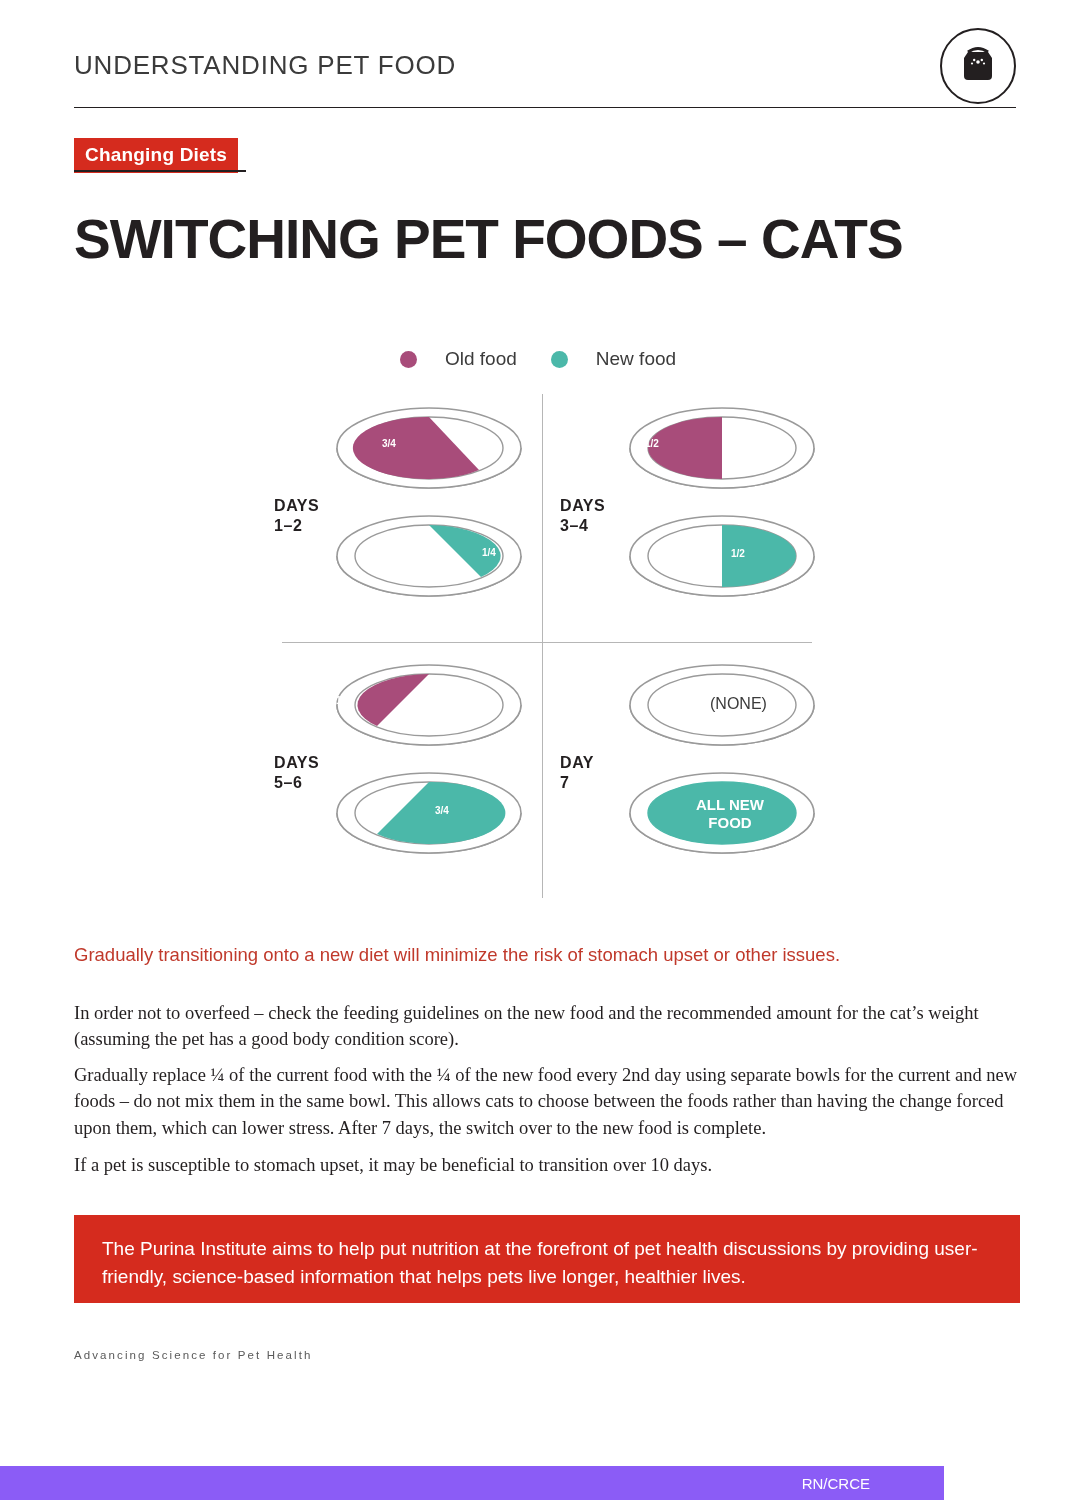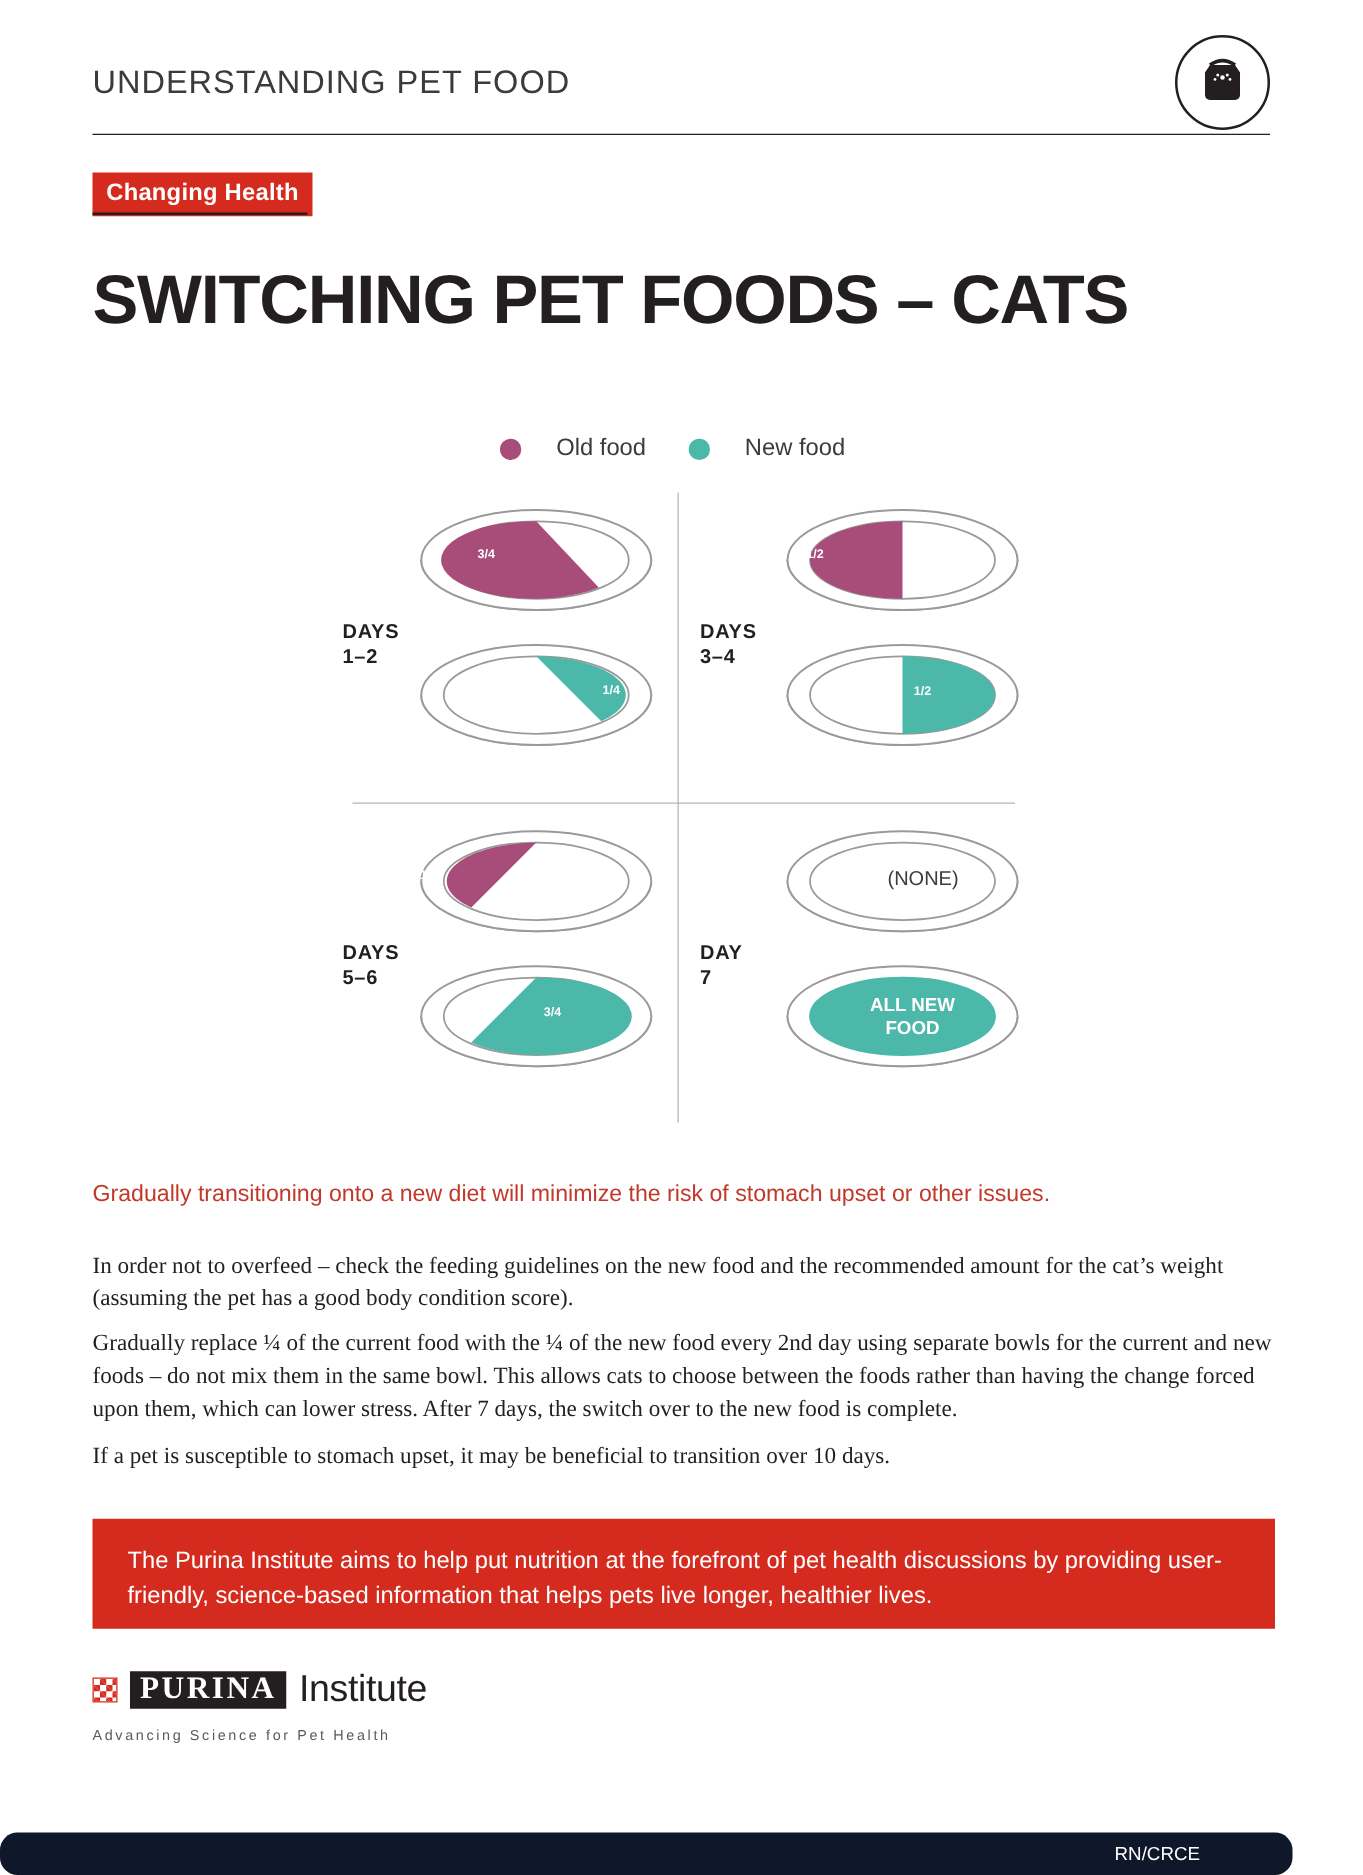--- a/index.html
+++ b/index.html
@@ -231,23 +231,22 @@
     margin-top: 14px;
     font-size: 11.5px;
     letter-spacing: 2.1px;
     color: #5a5a5a;
   }
 
   
   .footer-bar {
     position: absolute;
     left: 0; bottom: 0;
-    width: 1034px; height: 34px;
-    background: #0f172a;
-    border-radius: 14px;
+    width: 944px; height: 34px;
+    background: #8b5cf6;
   }
   .footer-code {
     position: absolute;
     right: 74px;
     bottom: 8px;
     color: #ffffff;
     font-size: 15px;
   }
 </style>
 </head>
@@ -264,21 +263,21 @@
         <circle cx="36" cy="32" r="1.8" fill="#ffffff"></circle>
         <circle cx="32.2" cy="30" r="1.2" fill="#ffffff"></circle>
         <circle cx="39.8" cy="30" r="1.2" fill="#ffffff"></circle>
         <circle cx="30" cy="33.5" r="1.1" fill="#ffffff"></circle>
         <circle cx="42" cy="33.5" r="1.1" fill="#ffffff"></circle>
       </svg>
     </div>
   </div>
   <div class="hr-top"></div>
 
-  <div class="tag">Changing Health</div>
+  <div class="tag">Changing Diets</div>
   <div class="tag-underline"></div>
 
   <div class="main-title">SWITCHING PET FOODS – CATS</div>
 
   <div class="legend">
     <div class="legend-item">
       <span class="legend-dot" style="background:#a84c7a"></span>
       <span>Old food</span>
     </div>
     <div class="legend-item">
@@ -363,25 +362,20 @@
 
   <div class="lede">Gradually transitioning onto a new diet will minimize the risk of stomach upset or other issues.</div>
 
   <div class="body-text p1">In order not to overfeed – check the feeding guidelines on the new food and the recommended amount for the cat’s weight (assuming the pet has a good body condition score).</div>
   <div class="body-text p2">Gradually replace ¼ of the current food with the ¼ of the new food every 2nd day using separate bowls for the current and new foods – do not mix them in the same bowl. This allows cats to choose between the foods rather than having the change forced upon them, which can lower stress. After 7 days, the switch over to the new food is complete.</div>
   <div class="body-text p3">If a pet is susceptible to stomach upset, it may be beneficial to transition over 10 days.</div>
 
   <div class="callout">The Purina Institute aims to help put nutrition at the forefront of pet health discussions by providing user-friendly, science-based information that helps pets live longer, healthier lives.</div>
 
   <div class="logo">
-    <div class="logo-row">
-      <span class="logo-mark"></span>
-      <span class="logo-purina">PURINA</span>
-      <span class="logo-inst">Institute</span>
-    </div>
     <div class="logo-tagline">Advancing Science for Pet Health</div>
   </div>
 
   <div class="footer-bar">
     <span class="footer-code">RN/CRCE</span>
   </div>
 
 </div>
 
 </body></html>

